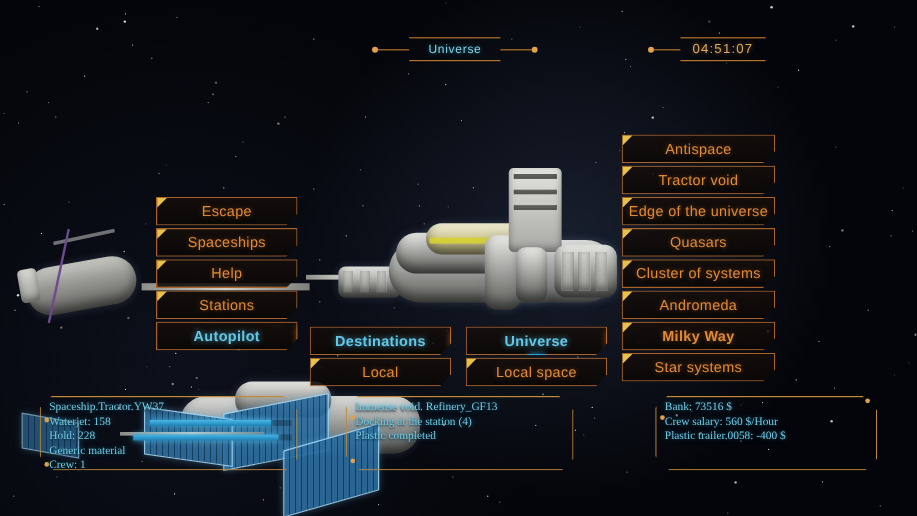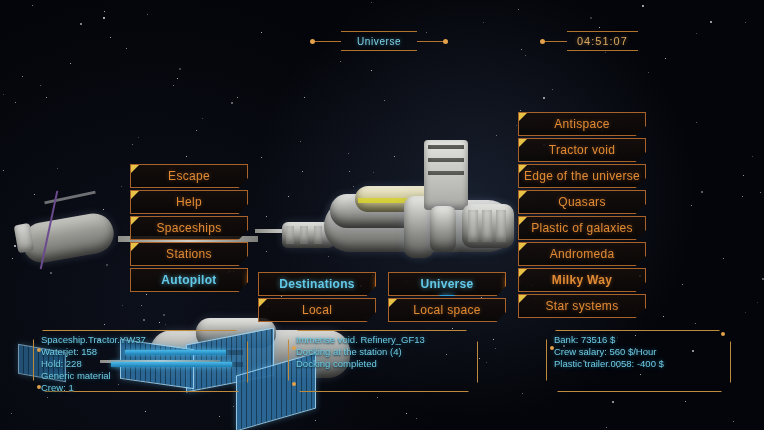--- a/index.html
+++ b/index.html
@@ -71,21 +71,21 @@
 
   
   .ipanel{position:absolute;box-sizing:border-box;}
   .ipanel .frame{position:absolute;inset:0;border:1px solid #c08a3c;
         clip-path:polygon(0 10px, 10px 0, calc(100% - 12px) 0, 100% 12px,
                           100% calc(100% - 10px), calc(100% - 10px) 100%, 12px 100%, 0 calc(100% - 12px));
         background:rgba(0,0,0,0.0);}
   .ipanel .pdot{position:absolute;width:4px;height:4px;border-radius:50%;background:#e2a14a;}
   .itext{position:absolute;left:8px;top:4px;right:6px;}
   .iline{font-size:9.5px;line-height:12px;color:#6fc9e4;white-space:nowrap;
-         text-shadow:0 0 4px rgba(60,180,220,.6),0 1px 2px #000;}
+         text-shadow:0 0 4px rgba(60,180,220,.6),0 1px 2px #000;font-family:Liberation Serif, serif;}
   .bar-wrap{position:absolute;height:5px;background:rgba(10,30,45,.35);}
   .bar-fill{height:100%;background:linear-gradient(180deg,#49b8e8,#1d7fb5);
             box-shadow:0 0 5px rgba(70,190,235,.85);}
 </style>
 </head>
 <body>
 
 <div id="screen">
 
   <div class="space"></div>
@@ -321,25 +321,25 @@
     </div>
   </div>
 
   <div class="menu-col" id="left-menu" style="left:130px;top:164px;width:118px;">
       <div class="mbtn">
         <div class="corner"></div>
         <span class="lbl">Escape</span>
       </div>
       <div class="mbtn">
         <div class="corner"></div>
+        <span class="lbl">Spaceships</span>
+      </div>
+      <div class="mbtn">
+        <div class="corner"></div>
         <span class="lbl">Help</span>
-      </div>
-      <div class="mbtn">
-        <div class="corner"></div>
-        <span class="lbl">Spaceships</span>
       </div>
       <div class="mbtn">
         <div class="corner"></div>
         <span class="lbl">Stations</span>
       </div>
       <div class="mbtn sel">
         <span class="lbl">Autopilot</span>
         <div class="arrow right"></div>
       </div>
     </div>
@@ -379,21 +379,21 @@
       <div class="mbtn">
         <div class="corner"></div>
         <span class="lbl">Edge of the universe</span>
       </div>
       <div class="mbtn">
         <div class="corner"></div>
         <span class="lbl">Quasars</span>
       </div>
       <div class="mbtn">
         <div class="corner"></div>
-        <span class="lbl">Plastic of galaxies</span>
+        <span class="lbl">Cluster of systems</span>
       </div>
       <div class="mbtn">
         <div class="corner"></div>
         <span class="lbl">Andromeda</span>
       </div>
       <div class="mbtn sel">
         <div class="corner" style="display: block;"></div>
         <span class="lbl" style="color: rgb(224, 138, 52); text-shadow: rgba(200, 110, 40, 0.5) 0px 0px 4px;">Milky Way</span>
         <div class="arrow into"></div>
       </div>
@@ -422,21 +422,21 @@
     </div>
   </div>
 
   <div class="ipanel" style="left:288px;top:330px;width:190px;height:62px;">
     <div class="frame"></div>
     <div class="pdot" style="left:4px;top:16px;"></div>
     <div class="pdot" style="left:4px;top:52px;"></div>
     <div class="itext">
       <div class="iline">Immense void. Refinery_GF13</div>
       <div class="iline">Docking at the station (4)</div>
-      <div class="iline">Docking completed</div>
+      <div class="iline">Plastic completed</div>
     </div>
   </div>
 
   <div class="ipanel" style="left:546px;top:330px;width:185px;height:62px;">
     <div class="frame"></div>
     <div class="pdot" style="left:4px;top:16px;"></div>
     <div class="pdot" style="right:6px;top:2px;"></div>
     <div class="itext">
       <div class="iline">Bank: 73516 $</div>
       <div class="iline">Crew salary: 560 $/Hour</div>

